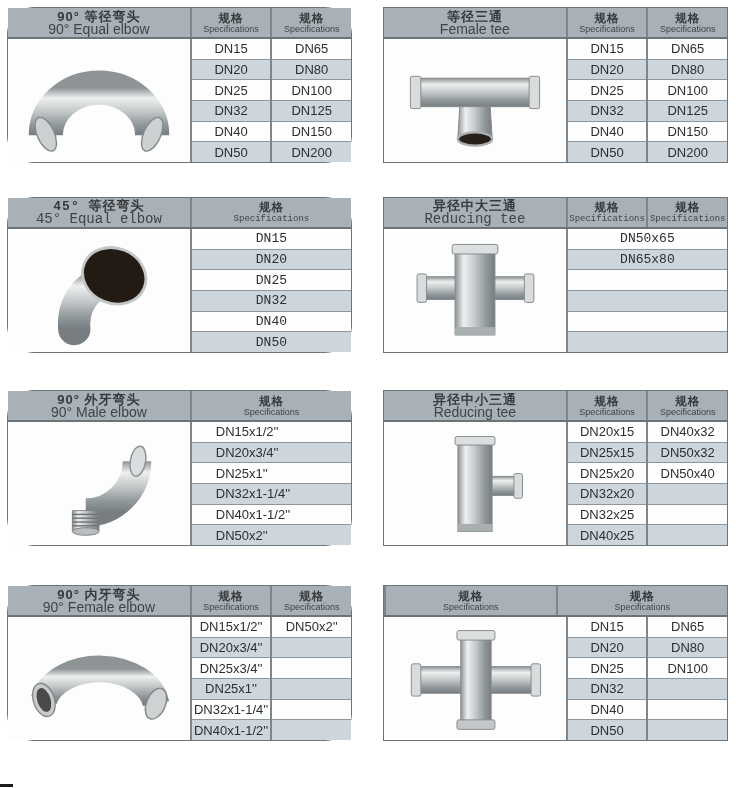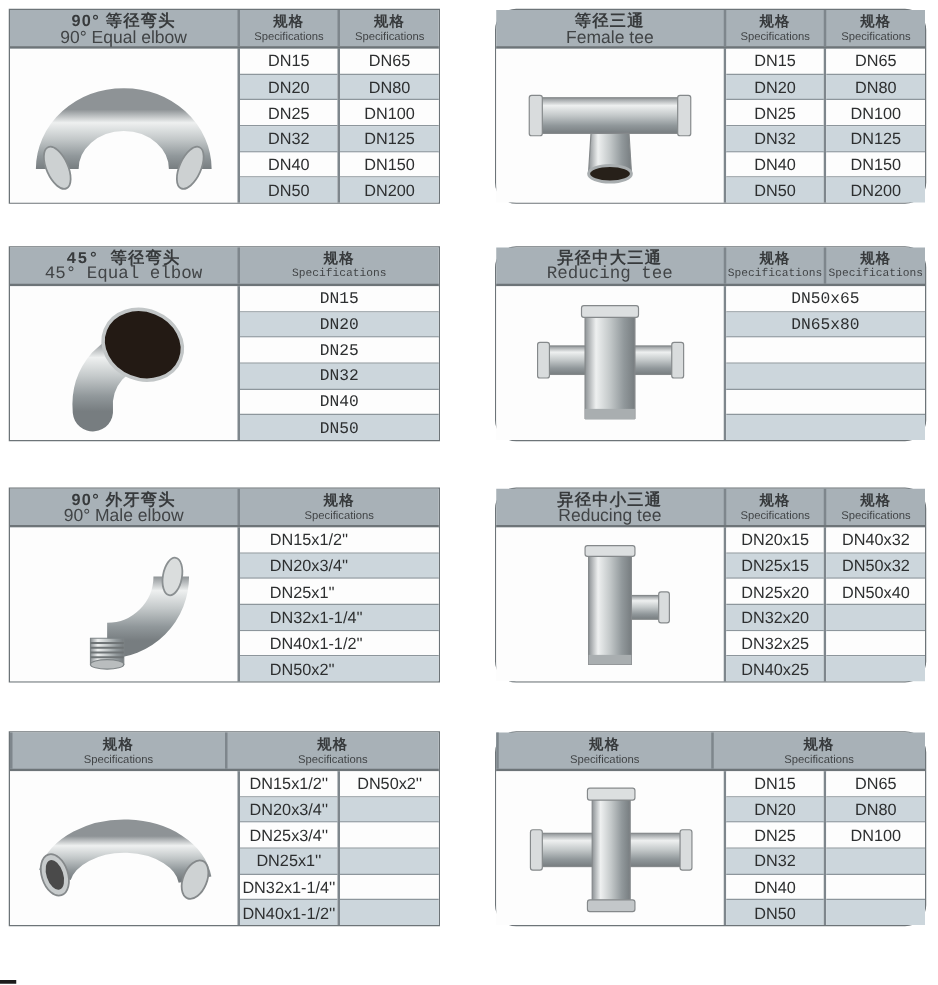--- a/index.html
+++ b/index.html
@@ -1,19 +1,19 @@
 <!DOCTYPE html>
 <html><head>
 <meta charset="utf-8">
 <style>
   html,body{margin:0;padding:0;background:#ffffff;}
   .catalog{position:relative;width:750px;height:788px;background:#ffffff;overflow:hidden;
            font-family:"Liberation Sans","DejaVu Sans",sans-serif;}
   .card{position:absolute;width:345px;background:#fdfdfd;border:1px solid #6d7478;box-sizing:border-box;}
-  .colL{left:7px;} .colR{left:396px;border-radius:17px;}
+  .colL{left:7px;border-radius:27px;} .colR{left:383px;}
   .row1{top:7px;} .row2{top:197px;font-family:Liberation Mono, monospace;} .row3{top:390px;} .row4{top:585px;}
 
   .hdr{display:flex;height:29px;background:#a8b1b7;border-bottom:2px solid #6d7478;}
   .title-cell{flex:0 0 53%;display:flex;flex-direction:column;align-items:center;justify-content:center;box-sizing:border-box;}
   .t-zh{font-size:13px;font-weight:bold;color:#373a3c;line-height:14px;letter-spacing:1px;}
   .t-en{font-size:14px;color:#414446;line-height:11px;}
   .spec-h{flex:1;border-left:2px solid #7e868c;display:flex;flex-direction:column;align-items:center;justify-content:center;box-sizing:border-box;}
   .s-zh{font-size:11.5px;font-weight:bold;color:#373a3c;line-height:12px;letter-spacing:1px;}
   .s-en{font-size:9px;color:#414446;line-height:10px;}
 
@@ -280,20 +280,24 @@
         <div class="cell">DN50x40</div>
         <div class="cell"></div>
         <div class="cell"></div>
         <div class="cell"></div>
       </div>
     </div>
   </div>
 
   <div class="card colL row4">
     <div class="hdr">
+      <div class="title-cell">
+        <div class="t-zh">90° 内牙弯头</div>
+        <div class="t-en">90° Female elbow</div>
+      </div>
       <div class="spec-h">
         <div class="s-zh">规格</div>
         <div class="s-en">Specifications</div>
       </div>
       <div class="spec-h">
         <div class="s-zh">规格</div>
         <div class="s-en">Specifications</div>
       </div>
     </div>
     <div class="body">

